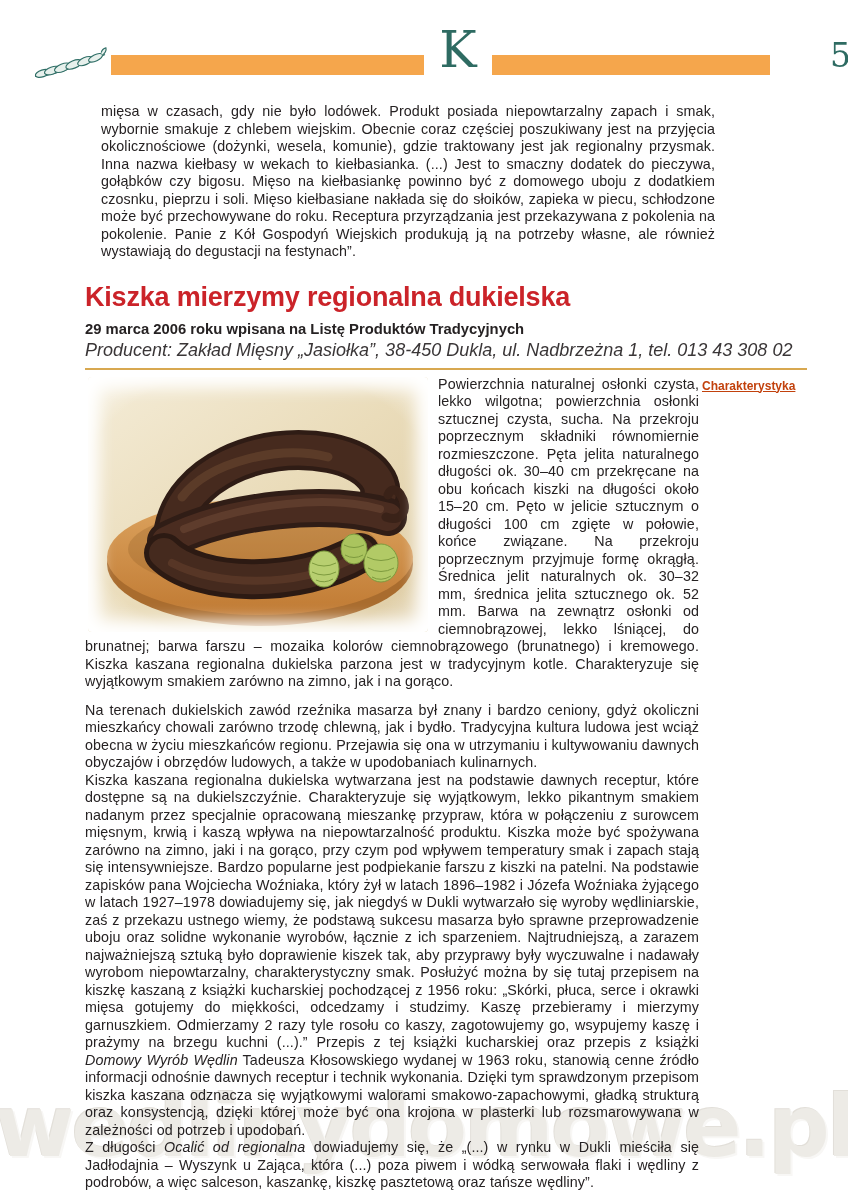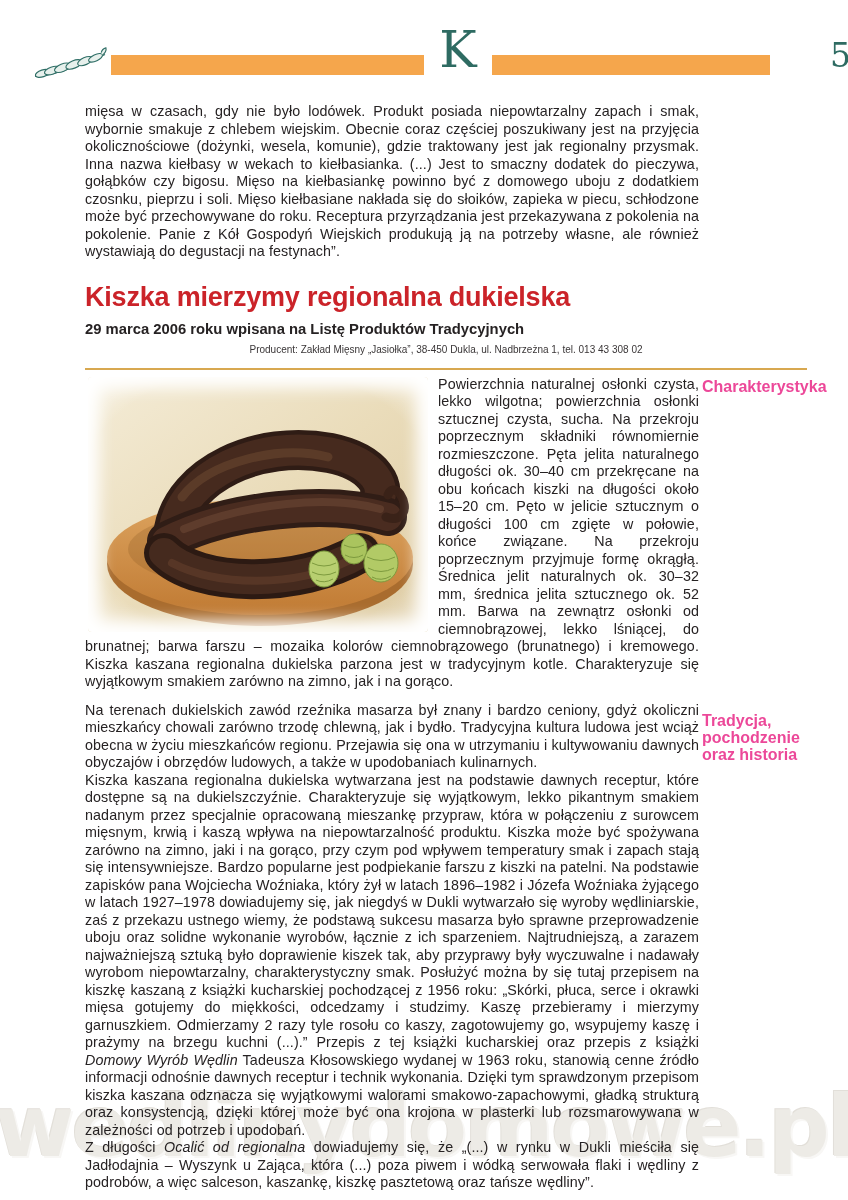--- a/index.html
+++ b/index.html
@@ -21,36 +21,36 @@
     color:#2E6B62; font-weight:500;
   }
   .page-number {
     position:absolute; left:812px; top:36px; width:60px;
     font-family:"DejaVu Serif", serif; font-size:33px; color:#2E6B62;text-align:right;
   }
   
   .main { position:absolute; top:100px; left:85px; width:722px; }
   .body {
     font-size:14.3px; line-height:17.5px; text-align:justify;
-    color:#262223; letter-spacing:0.1px;
+    color:#262223; letter-spacing:0.1px;margin-left:16px;
   }
   .intro { width:614px; margin-top:3px; }
   .article-title {
     color:#CB2329; font-size:27px; line-height:30px; font-weight:bold;
     margin:21px 0 7px 0; letter-spacing:-0.2px;
   }
   .listed-line { font-weight:bold; font-size:14.8px; line-height:18px; margin-bottom:3px;margin-top:8px; }
-  .producer-line { font-size:10px; line-height:18px; color:#3a3637;text-align:center; }
+  .producer-line { font-style:italic; font-size:18px; line-height:18px; color:#3a3637; }
   .divider-rule { width:722px; height:2px; background:#D8A850; margin:9px 0 6px 0; }
   
   .note-section { position:relative; z-index:1; }
   .section-main { width:614px; }
   .margin-note {
     position:absolute; left:617px; top:2px; width:105px;
-    font-weight:bold; font-size:16px; line-height:17px; color:#ec4899;
+    font-weight:bold; font-size:12px; line-height:17px; color:#c2410c;text-decoration:underline;
   }
   .photo {
     float:left; width:340px; height:255px; margin:1px 10px 5px 3px;
     position:relative; border-radius:4px; overflow:hidden;
   }
   .photo svg { display:block; width:100%; height:100%; }
   .photo .feather {
     position:absolute; inset:0; border-radius:4px;
     box-shadow: inset 0 0 16px 11px #ffffff;
   }
@@ -148,21 +148,20 @@
             </g>
             <rect width="340" height="255" fill="url(#vig)"></rect>
           </svg>
           <div class="feather"></div>
         </figure>
         <p class="body">Powierzchnia naturalnej osłonki czysta, lekko wilgotna; powierzchnia osłonki sztucznej czysta, sucha. Na przekroju poprzecznym składniki równomiernie rozmieszczone. Pęta jelita naturalnego długości ok. 30–40 cm przekręcane na obu końcach kiszki na długości około 15–20 cm. Pęto w jelicie sztucznym o długości 100 cm zgięte w połowie, końce związane. Na przekroju poprzecznym przyjmuje formę okrągłą. Średnica jelit naturalnych ok. 30–32 mm, średnica jelita sztucznego ok. 52 mm. Barwa na zewnątrz osłonki od ciemnobrązowej, lekko lśniącej, do brunatnej; barwa farszu – mozaika kolorów ciemnobrązowego (brunatnego) i kremowego. Kiszka kaszana regionalna dukielska parzona jest w tradycyjnym kotle. Charakteryzuje się wyjątkowym smakiem zarówno na zimno, jak i na gorąco.</p>
       </div>
     </section>
 
     <section class="note-section trad-section">
-      <aside class="margin-note">Tradycja, pochodzenie oraz historia</aside>
       <div class="section-main">
         <p class="body">Na terenach dukielskich zawód rzeźnika masarza był znany i bardzo ceniony, gdyż okoliczni mieszkańcy chowali zarówno trzodę chlewną, jak i bydło. Tradycyjna kultura ludowa jest wciąż obecna w życiu mieszkańców regionu. Przejawia się ona w utrzymaniu i kultywowaniu dawnych obyczajów i obrzędów ludowych, a także w upodobaniach kulinarnych.</p>
         <p class="body"><span>Kiszka kaszana regionalna dukielska wytwarzana jest na podstawie dawnych receptur, które dostępne są na dukielszczyźnie. Charakteryzuje się wyjątkowym, lekko pikantnym smakiem nadanym przez specjalnie opracowaną mieszankę przypraw, która w połączeniu z surowcem mięsnym, krwią i kaszą wpływa na niepowtarzalność produktu. Kiszka może być spożywana zarówno na zimno, jaki i na gorąco, przy czym pod wpływem temperatury smak i zapach stają się intensywniejsze. Bardzo popularne jest podpiekanie farszu z kiszki na patelni. Na podstawie zapisków pana Wojciecha Woźniaka, który żył w latach 1896–1982 i Józefa Woźniaka żyjącego w latach 1927–1978 dowiadujemy się, jak niegdyś w Dukli wytwarzało się wyroby wędliniarskie, zaś z przekazu ustnego wiemy, że podstawą sukcesu masarza było sprawne przeprowadzenie uboju oraz solidne wykonanie wyrobów, łącznie z ich sparzeniem. Najtrudniejszą, a zarazem najważniejszą sztuką było doprawienie kiszek tak, aby przyprawy były wyczuwalne i nadawały wyrobom niepowtarzalny, charakterystyczny smak. Posłużyć można by się tutaj przepisem na kiszkę kaszaną z książki kucharskiej pochodzącej z 1956 roku: „Skórki, płuca, serce i okrawki mięsa gotujemy do miękkości, odcedzamy i studzimy. Kaszę przebieramy i mierzymy garnuszkiem. Odmierzamy 2 razy tyle rosołu co kaszy, zagotowujemy go, wsypujemy kaszę i prażymy na brzegu kuchni (...).” Przepis z tej książki kucharskiej oraz przepis z książki </span><span class="em">Domowy Wyrób Wędlin</span><span> Tadeusza Kłosowskiego wydanej w 1963 roku, stanowią cenne źródło informacji odnośnie dawnych receptur i technik wykonania. Dzięki tym sprawdzonym przepisom kiszka kaszana odznacza się wyjątkowymi walorami smakowo-zapachowymi, gładką strukturą oraz konsystencją, dzięki której może być ona krojona w plasterki lub rozsmarowywana w zależności od potrzeb i upodobań.</span></p>
         <p class="body"><span>Z długości </span><span class="em">Ocalić od regionalna</span><span> dowiadujemy się, że „(...) w rynku w Dukli mieściła się Jadłodajnia – Wyszynk u Zająca, która (...) poza piwem i wódką serwowała flaki i wędliny z podrobów, a więc salceson, kaszankę, kiszkę pasztetową oraz tańsze wędliny”.</span></p>
       </div>
     </section>
 
   </div>
 </div>
 

